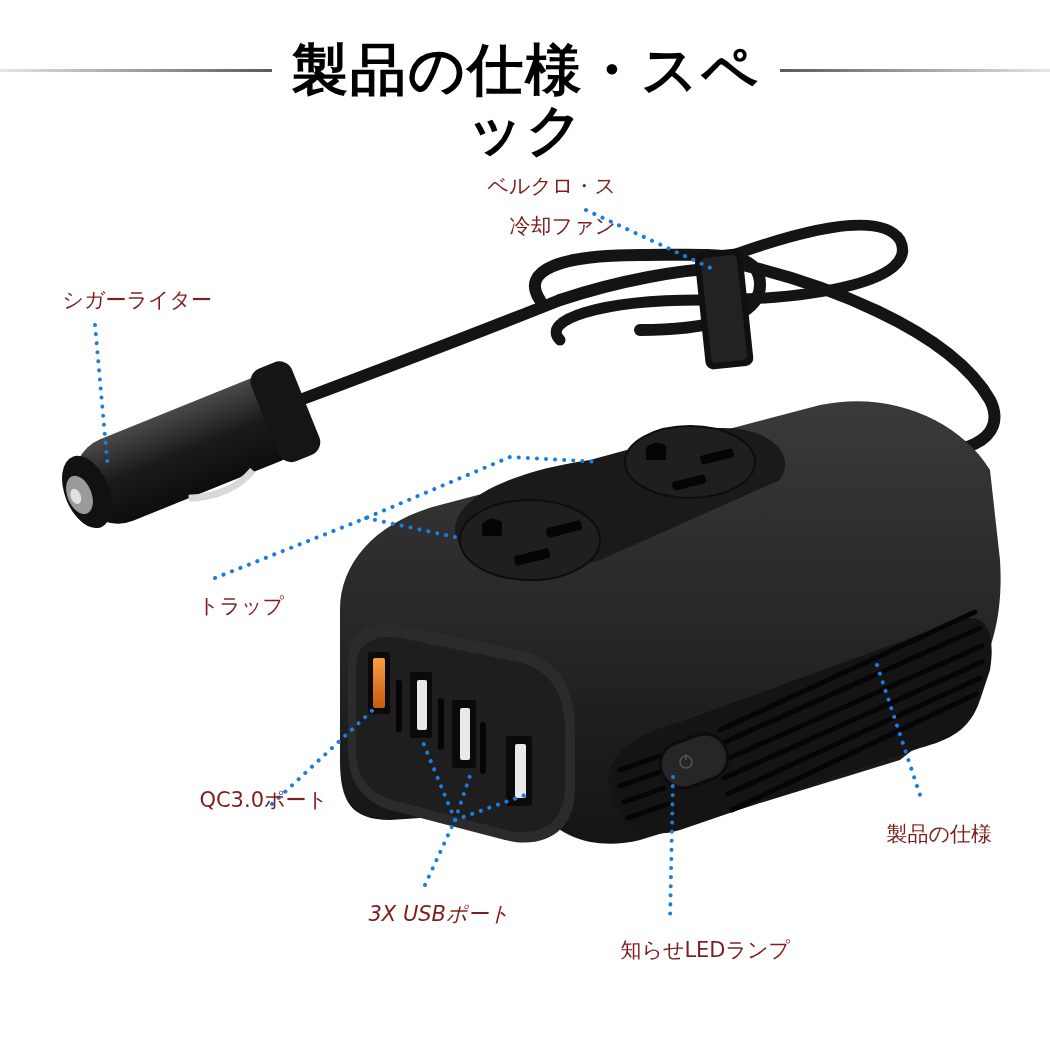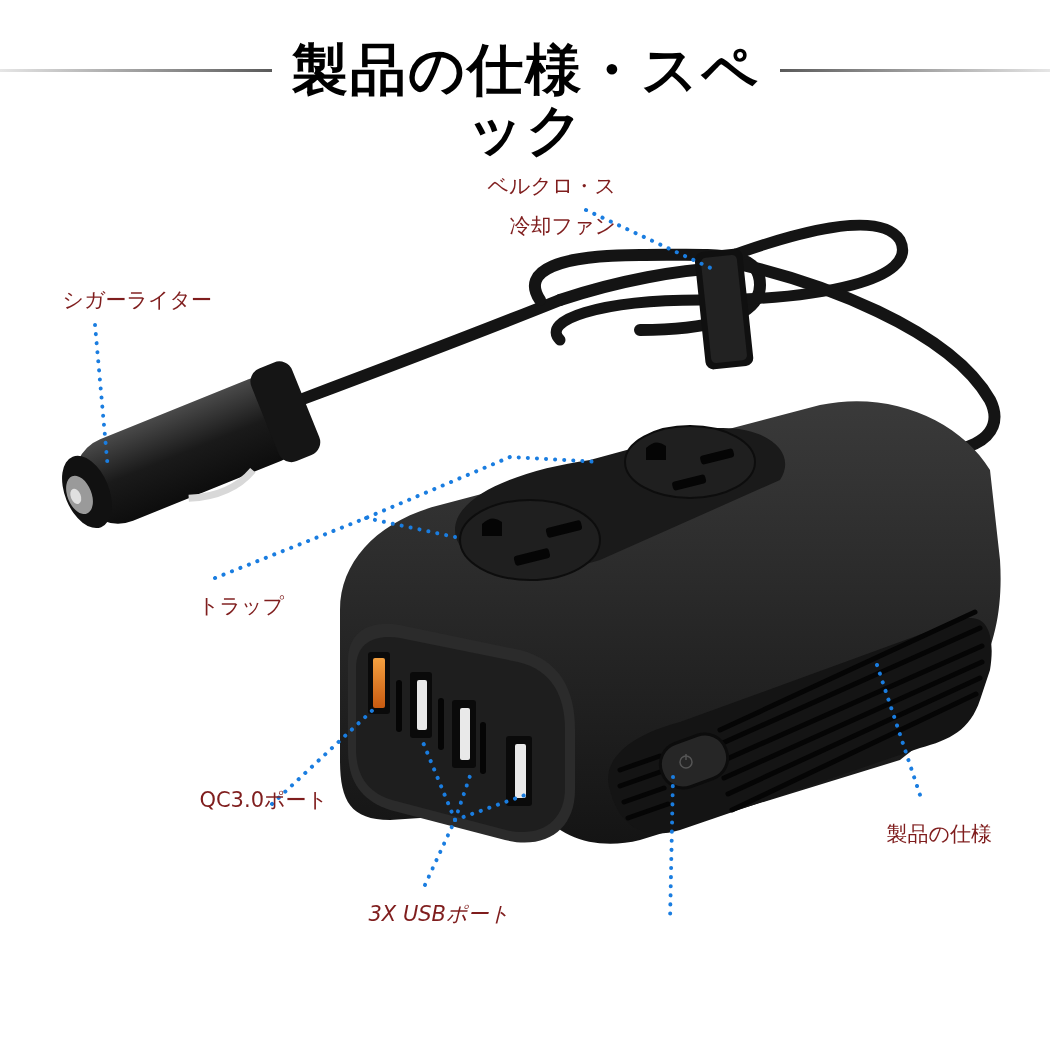--- a/index.html
+++ b/index.html
@@ -146,13 +146,14 @@
 
 <div class="label" style="left:330px; top:894px; width:180px;font-style:italic;">
   <span>3X USBポート</span>
 </div>
 
 <div class="label" style="left:862px; top:814px; width:130px;">
   <span>製品の仕様</span>
 </div>
 
 <div class="label" style="left:560px; top:930px; width:230px;">
+  <span>知らせLEDランプ</span>
 </div>
 
 </body></html>

